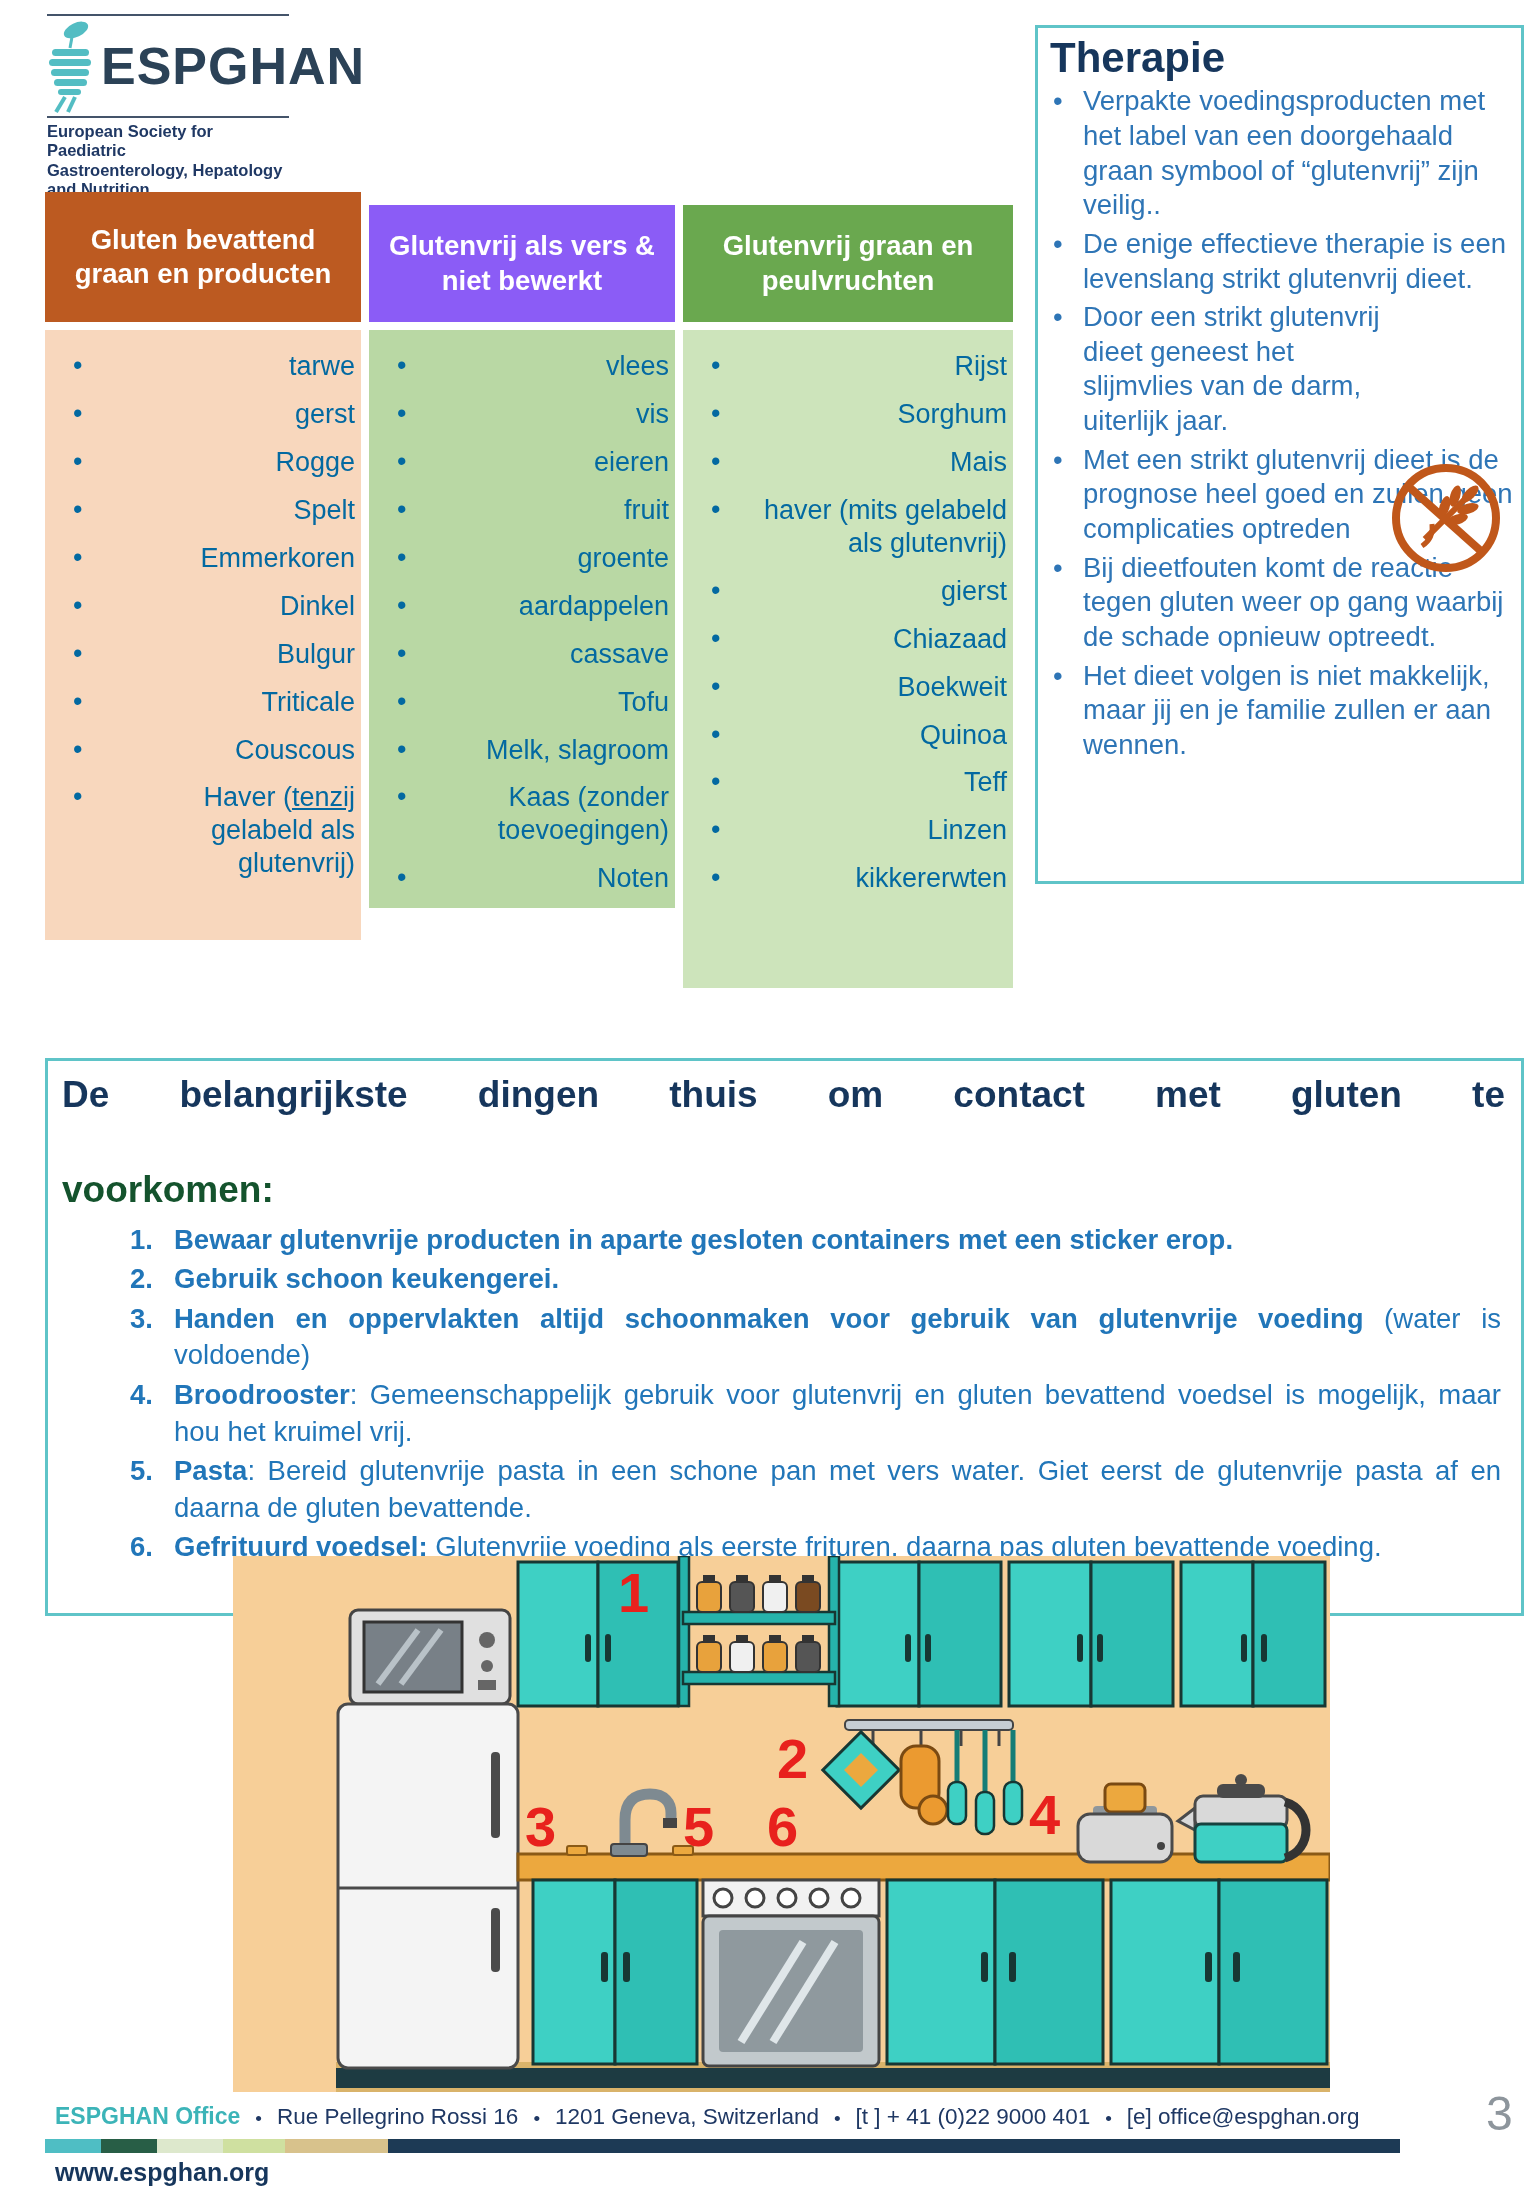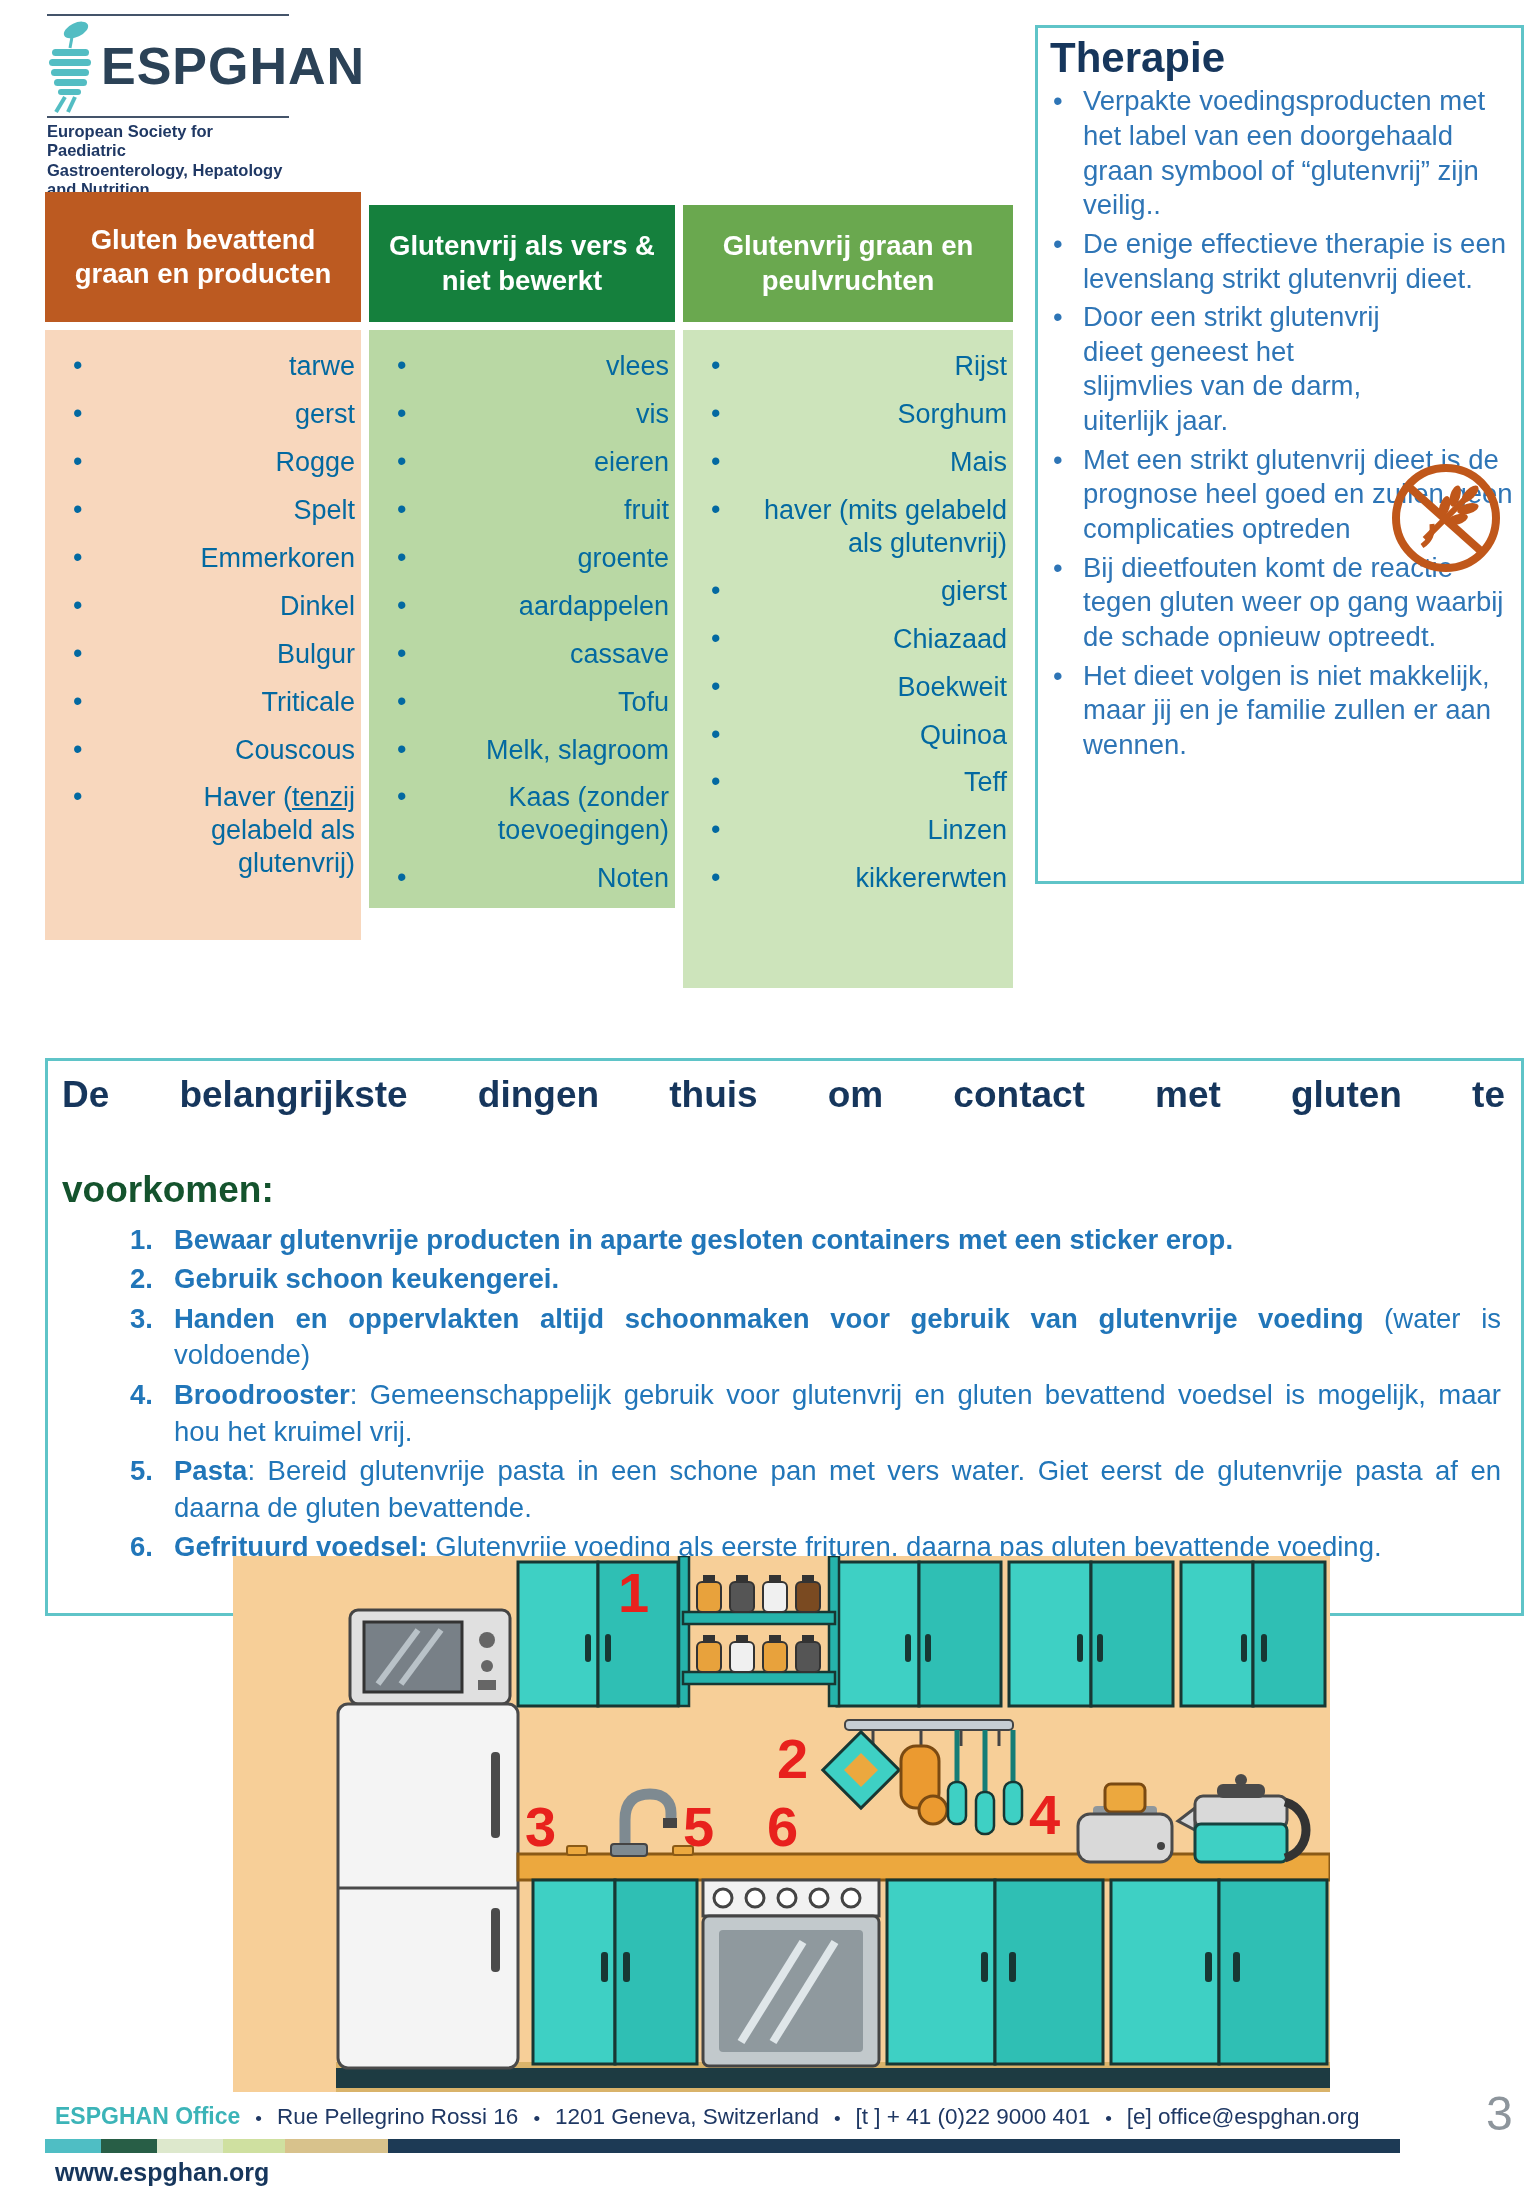--- a/index.html
+++ b/index.html
@@ -24,21 +24,21 @@
   .food-table { position:absolute; left:45px; top:192px; display:flex; gap:8px; }
   .ft-col { display:flex; flex-direction:column; }
   .ft-col1 { width:316px; } .ft-col2 { width:306px; } .ft-col3 { width:330px; }
   .ft-header {
     height:130px; display:flex; align-items:center; justify-content:center;
     text-align:center; color:#ffffff; font-weight:bold; font-size:27.5px;
     line-height:1.25; padding:0 5px;
   }
   .ft-col2 .ft-header, .ft-col3 .ft-header { height:117px; margin-top:13px; }
   .ft-col1 .ft-header { background:#bc5a21; }
-  .ft-col2 .ft-header { background:#15803d; }
+  .ft-col2 .ft-header { background:#8b5cf6; }
   .ft-col3 .ft-header { background:#6aa84f; }
   .ft-body { margin-top:8px; padding:20px 6px 10px 22px; }
   .ft-col1 .ft-body { background:#f8d7bd; height:610px; }
   .ft-col2 .ft-body { background:#b9d8a4; height:578px; }
   .ft-col3 .ft-body { background:#cde4bb; height:658px; }
   .ft-body ul { list-style:none; margin:0; padding:0; }
   .ft-body li {
     position:relative; padding-left:36px; font-size:27px; color:#0369a1;
     line-height:1.22; margin-bottom:15px;text-align:right;
   }

